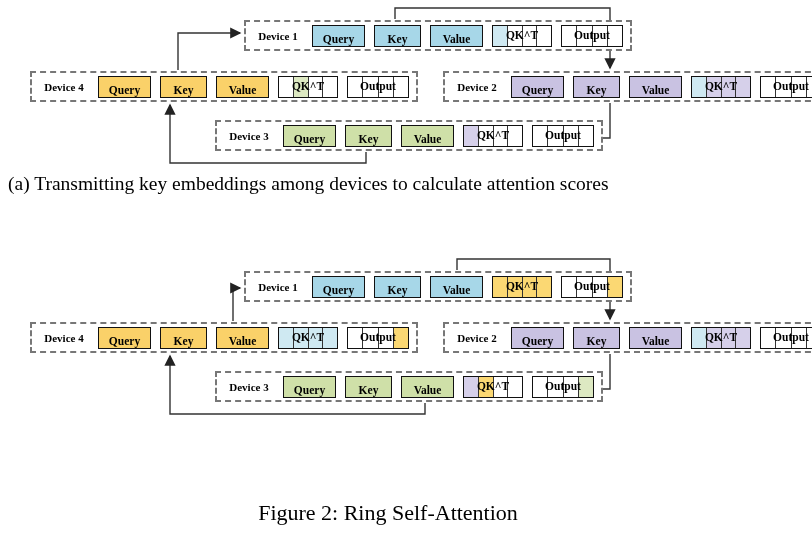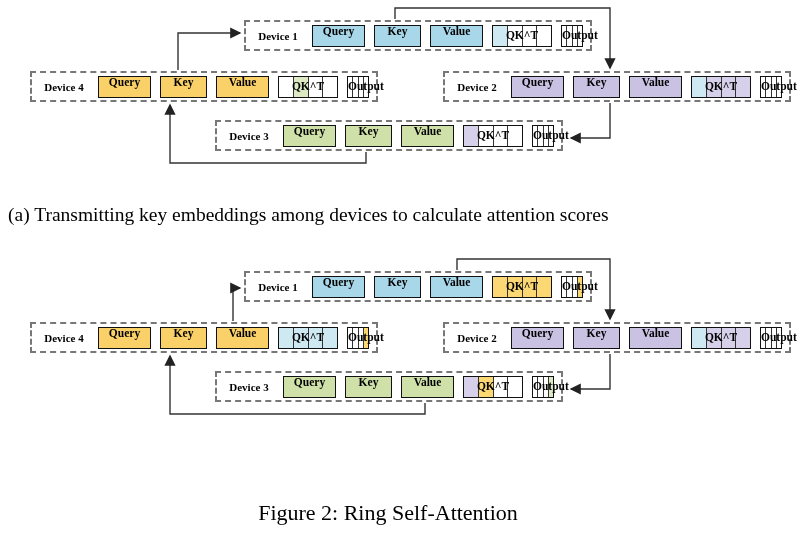--- a/index.html
+++ b/index.html
@@ -14,32 +14,32 @@
     padding:3px 7px; height:31px; border:2px dashed #777; background:#fff;
     width:max-content;
   }
   .a1{left:244px;top:20px;}  .a4{left:30px;top:71px;}  .a2{left:443px;top:71px;}  .a3{left:215px;top:120px;}
   .b1{left:244px;top:271px;} .b4{left:30px;top:322px;} .b2{left:443px;top:322px;} .b3{left:215px;top:371px;}
 
   .dlabel { font-weight:bold; font-size:11px; width:50px; text-align:center; white-space:nowrap; flex:0 0 auto; }
 
   .block {
     position:relative; height:22px; border:1.6px solid #111;
-    display:flex; align-items:flex-start; justify-content:center; flex:0 0 auto;
+    display:flex; align-items:flex-end; justify-content:center; flex:0 0 auto;
     background:#fff;
   }
-  .w-q{width:53px;} .w-k{width:47px;} .w-v{width:53px;} .w-t{width:60px;} .w-o{width:22px;}
+  .w-q{width:53px;} .w-k{width:47px;} .w-v{width:53px;} .w-t{width:60px;} .w-o{width:62px;}
   .blabel { font-weight:bold; font-size:11.5px; white-space:nowrap; position:relative; z-index:2; line-height:1; }
   .seg { padding:0; align-items:stretch; }
   .seg .cell { flex:1 1 0; }
   .seg .cell + .cell { border-left:1px solid #333; }
   .seg .blabel { position:absolute; left:0; right:0; top:50%; transform:translateY(-50%); text-align:center; }
 
   .caption { position:absolute; font-size:19.5px; }
-  .cap-a { left:8px; top:204px; width:800px; white-space:nowrap; }
+  .cap-a { left:8px; top:173px; width:800px; white-space:nowrap; }
   .cap-b { left:6px; top:445px; width:740px; line-height:1.3; }
   .fig-title { left:0; top:500px; width:776px; text-align:center; font-size:22px; }
 </style>
 </head>
 <body>
 
 <div class="page">
 
   <svg class="arrows" width="812" height="542" viewBox="0 0 812 542">
     <defs>

